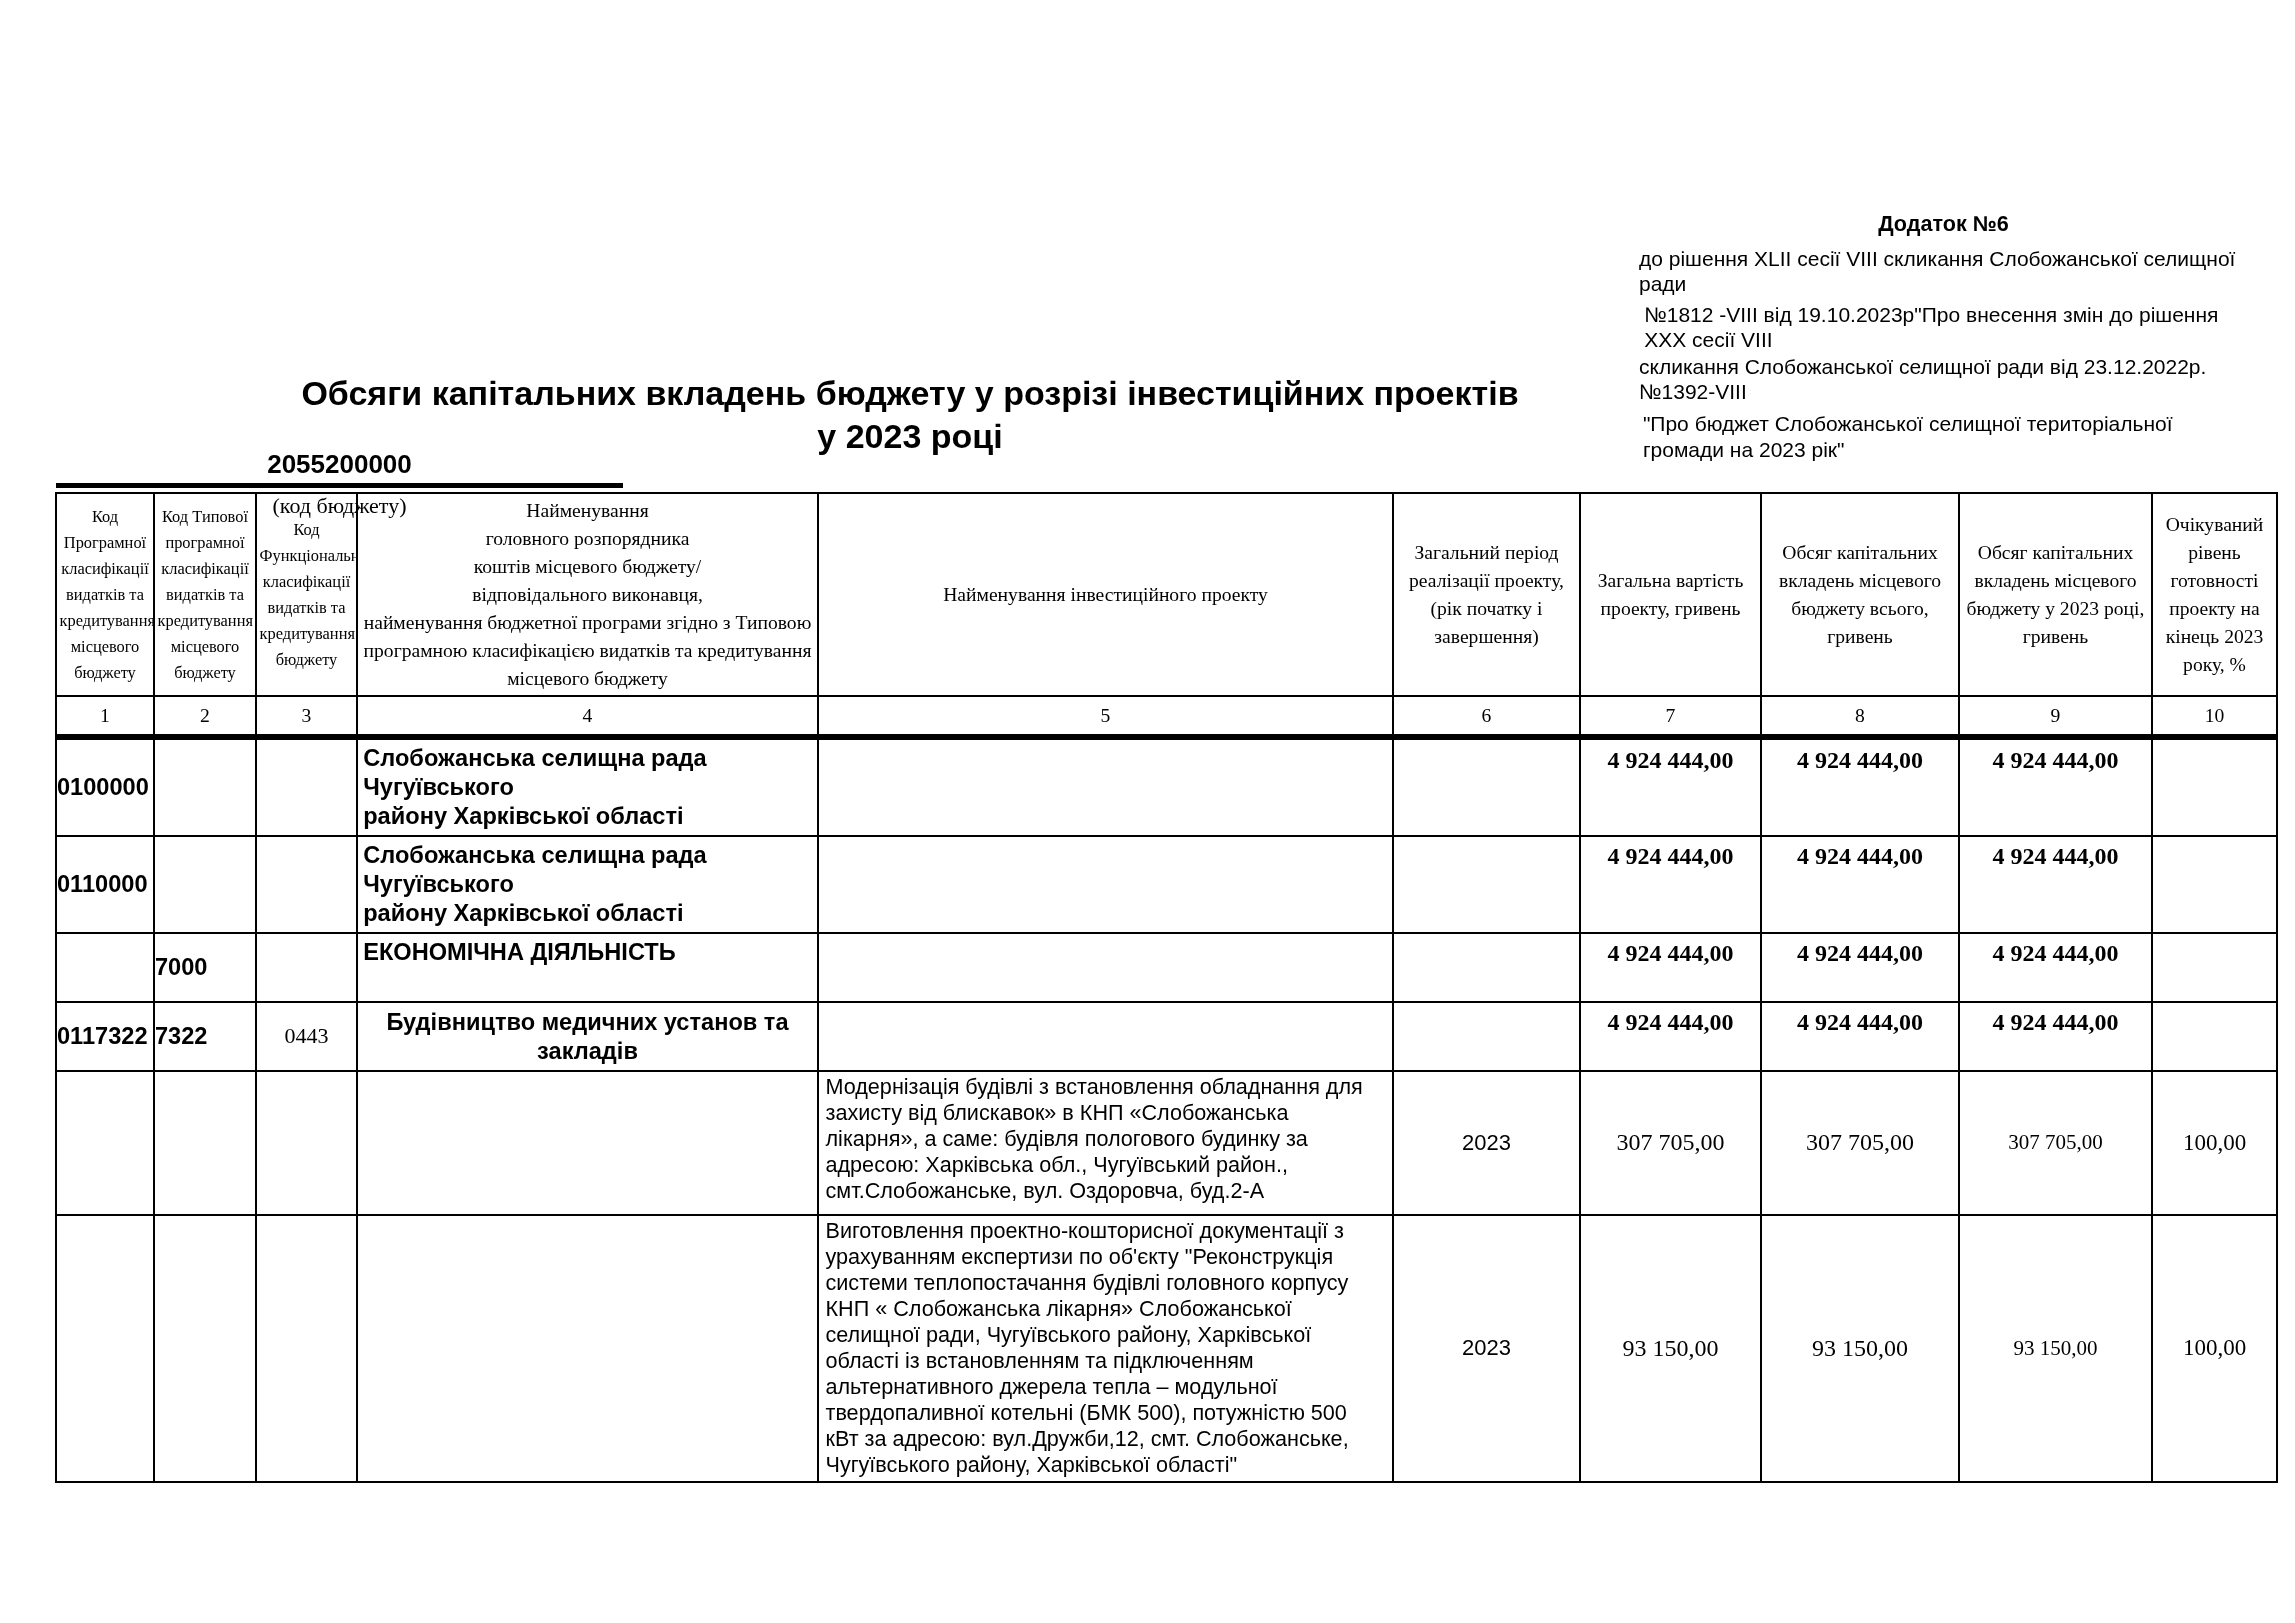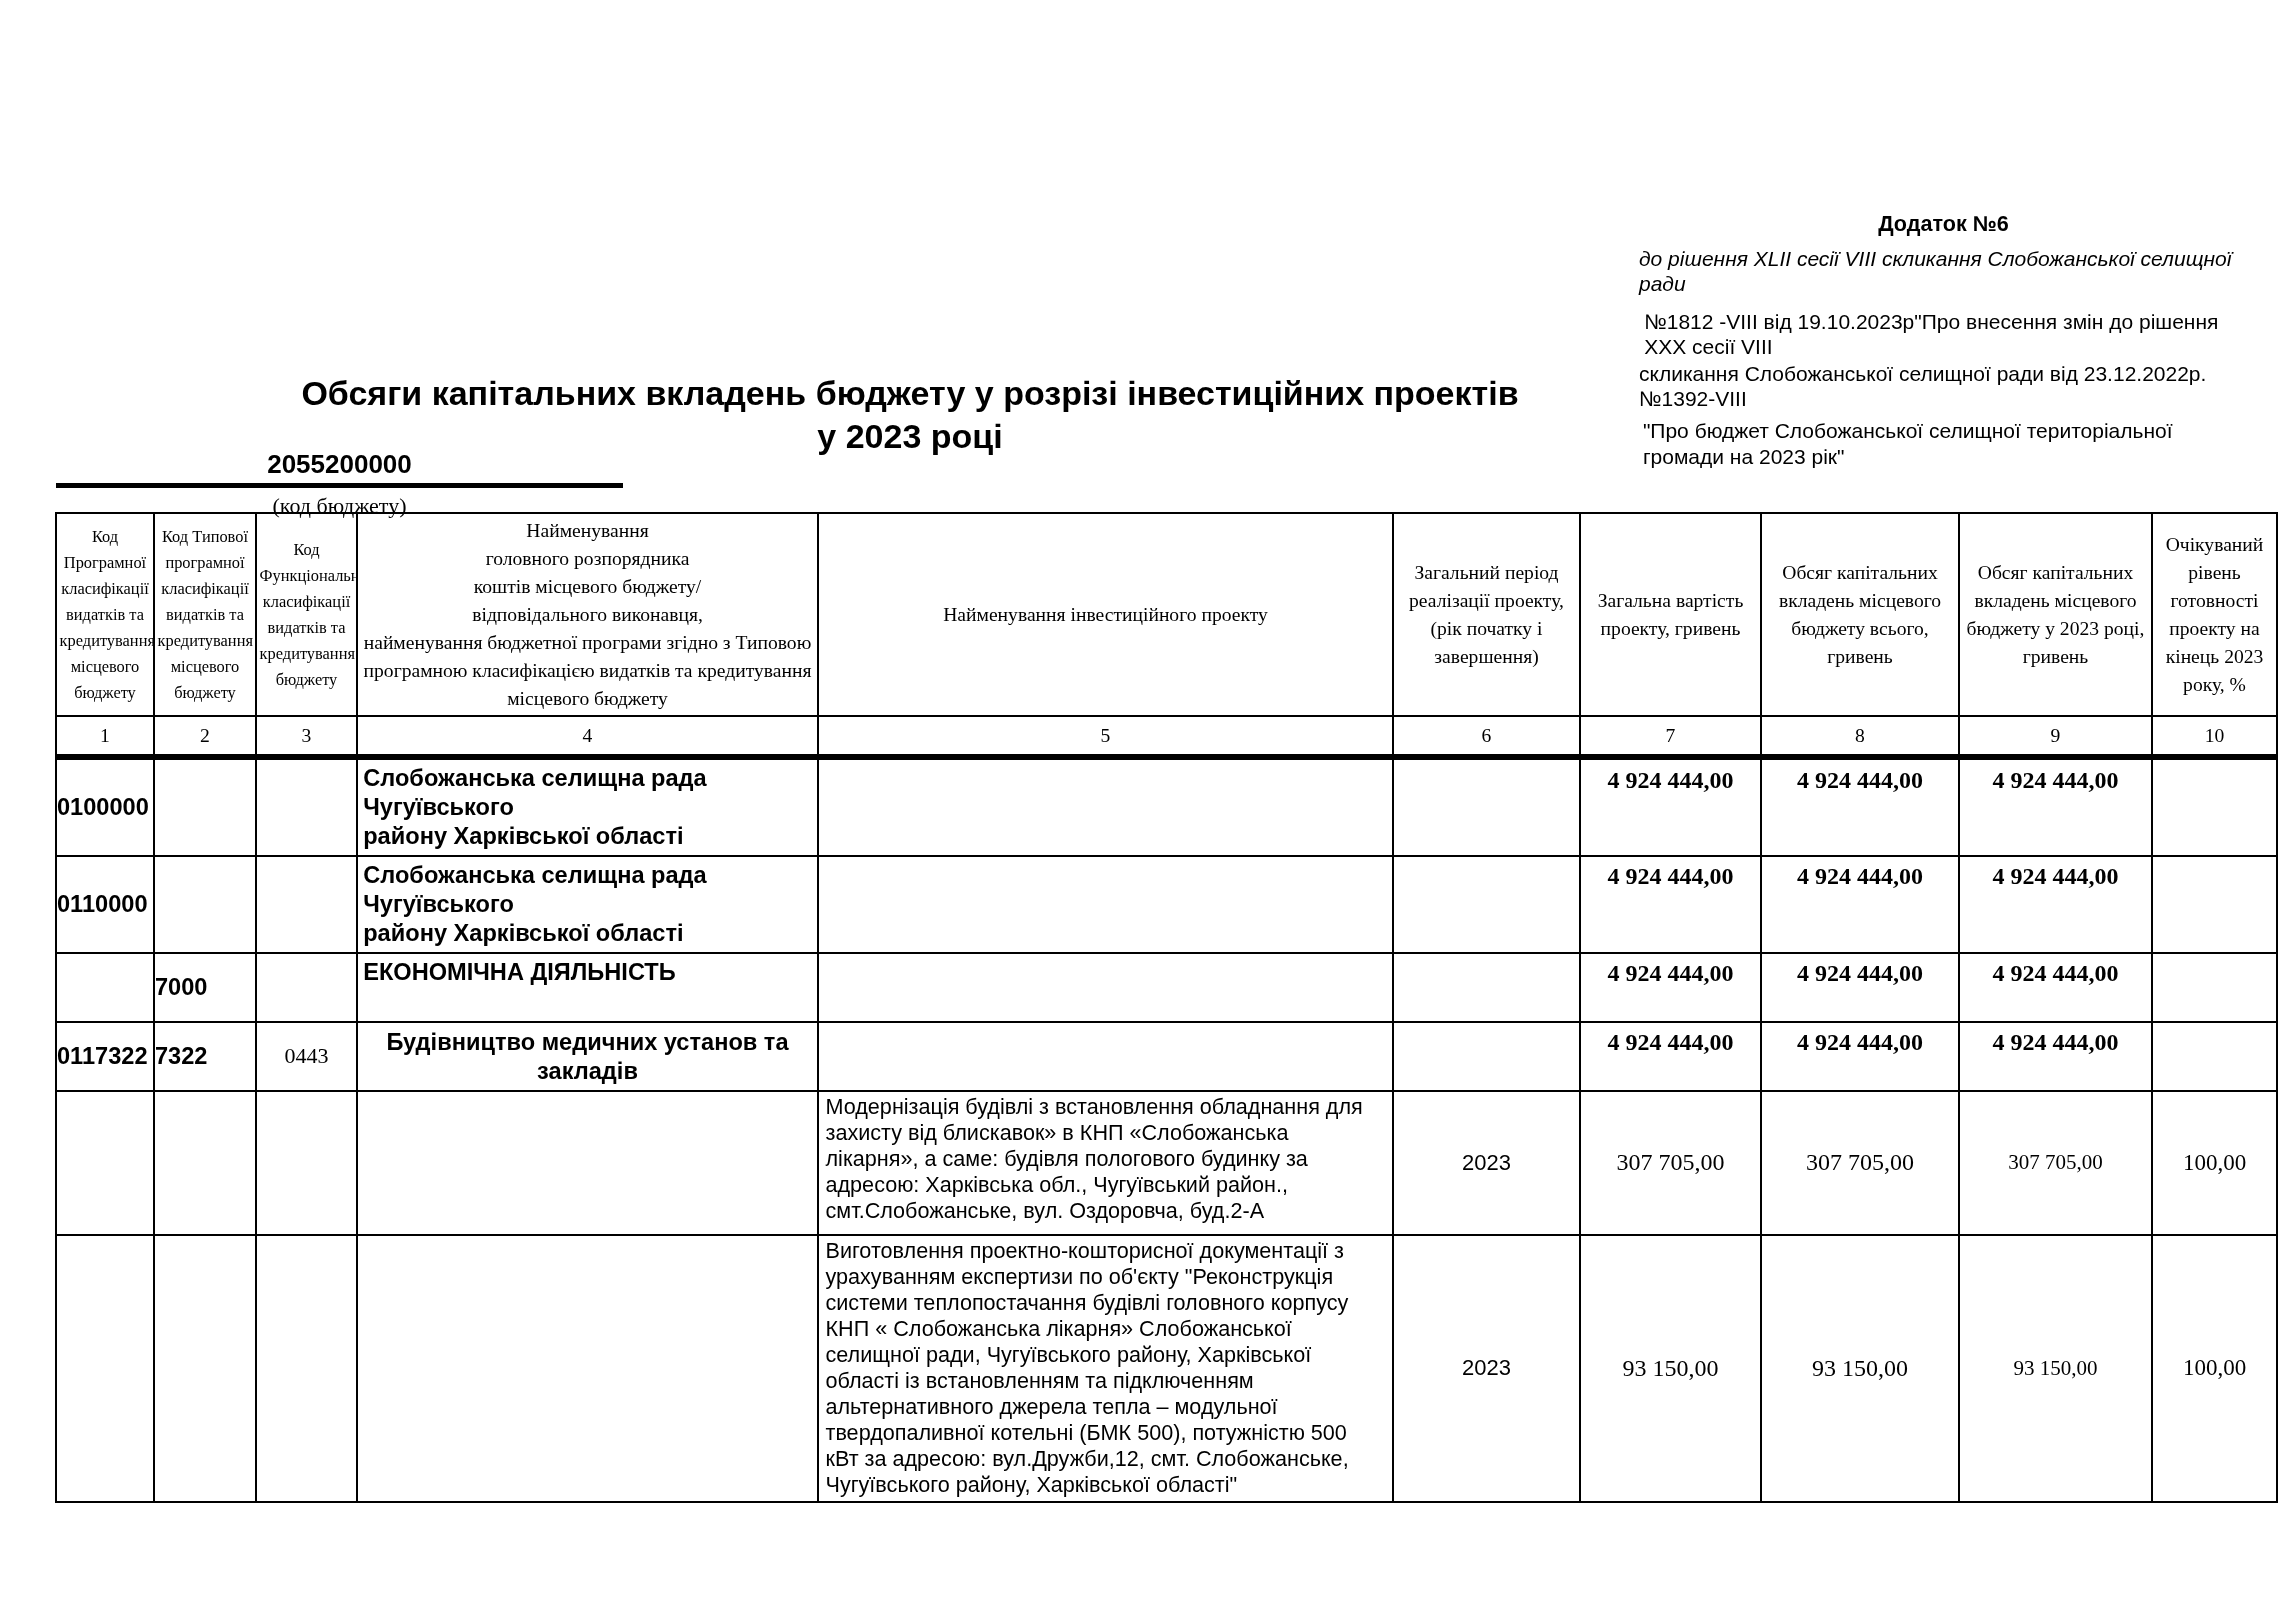--- a/index.html
+++ b/index.html
@@ -7,37 +7,37 @@
   body { width:2295px; height:1623px; }
   .page {
     position:relative; width:2295px; height:1623px;
     background:#ffffff; color:#000;
     font-family:"Liberation Sans", sans-serif;
   }
 
   
   .appendix { position:absolute; left:1639px; top:211px; width:609px; font-size:21px; line-height:25.5px; }
   .appendix .l1 { font-weight:bold; font-size:21.6px; text-align:center; margin-bottom:9.2px; }
-  .appendix .l2 { margin-bottom:12px;font-style:italic; }
+  .appendix .l2 { margin-bottom:5px; }
   .appendix .l3 { margin-bottom:1.3px; padding-left:5.2px; }
   .appendix .l4 { margin-bottom:6.5px; }
   .appendix .l5 { padding-left:3.9px; }
 
   
   .doc-title { position:absolute; left:0; top:372px; width:1820px; text-align:center;
                font-weight:bold; font-size:34px; line-height:43px; }
 
   
   .code-block { position:absolute; left:56px; top:449px; width:567px; text-align:center; }
   .code-value { display:block; font-size:26px; font-weight:bold; padding-bottom:2.6px;
                 border-bottom:5.2px solid #000; }
   .code-label { display:block; font-family:"Liberation Serif", serif; font-size:22px; padding-top:5.2px; }
 
   
-  .budget-table { position:absolute; left:55px; top:512px; width:2221px;
+  .budget-table { position:absolute; left:55px; top:492px; width:2221px;
                   border-collapse:collapse; table-layout:fixed;padding-left:44px; }
   .budget-table th, .budget-table td { border:2.6px solid #000; overflow:hidden; }
   .budget-table th { font-family:"Liberation Serif", serif; font-weight:normal;
                      text-align:center; vertical-align:middle; padding:2.6px; }
   .th-narrow { font-size:16.4px; line-height:26px; padding:1.3px; }
   .th-wide   { font-size:19.6px; line-height:28px; }
   .th-pre    { white-space:pre-line; }
   .row-headers { height:196px; }
   .row-nums  { height:41px; }
   .row-nums td { font-family:"Liberation Serif", serif; font-size:19.6px;

